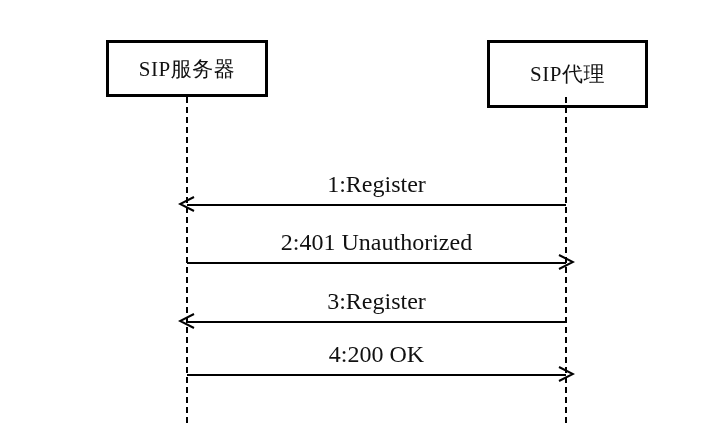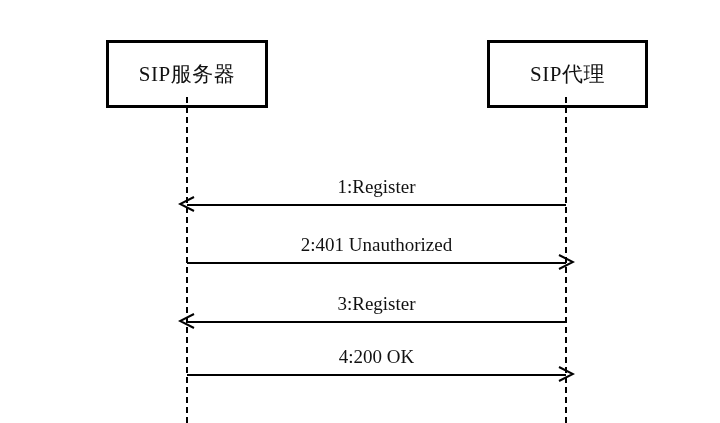--- a/index.html
+++ b/index.html
@@ -59,31 +59,31 @@
   }
   .arrowhead svg { display: block; }
   .arrowhead.right { right: -9px; }
   .arrowhead.left  { left: -9px; }
   .message-label {
     position: absolute;
     left: 0;
     right: 0;
     bottom: 6px;
     text-align: center;
-    font-size: 19px;
+    font-size: 24px;
     color: #111111;
     white-space: nowrap;
   }
 </style>
 </head>
 <body>
 
 <div id="canvas">
 
-  <div class="participant" style="left:106px; top:40px; width:162px; height:68px;">
+  <div class="participant" style="left:106px; top:40px; width:162px; height:57px;">
     <span class="participant-label">SIP服务器</span>
   </div>
 
   <div class="participant" style="left:487px; top:40px; width:161px; height:68px;">
     <span class="participant-label">SIP代理</span>
   </div>
 
   <div class="lifeline" style="left:186px; top:97px; height:326px;"></div>
   <div class="lifeline" style="left:565px; top:97px; height:326px;"></div>
 

